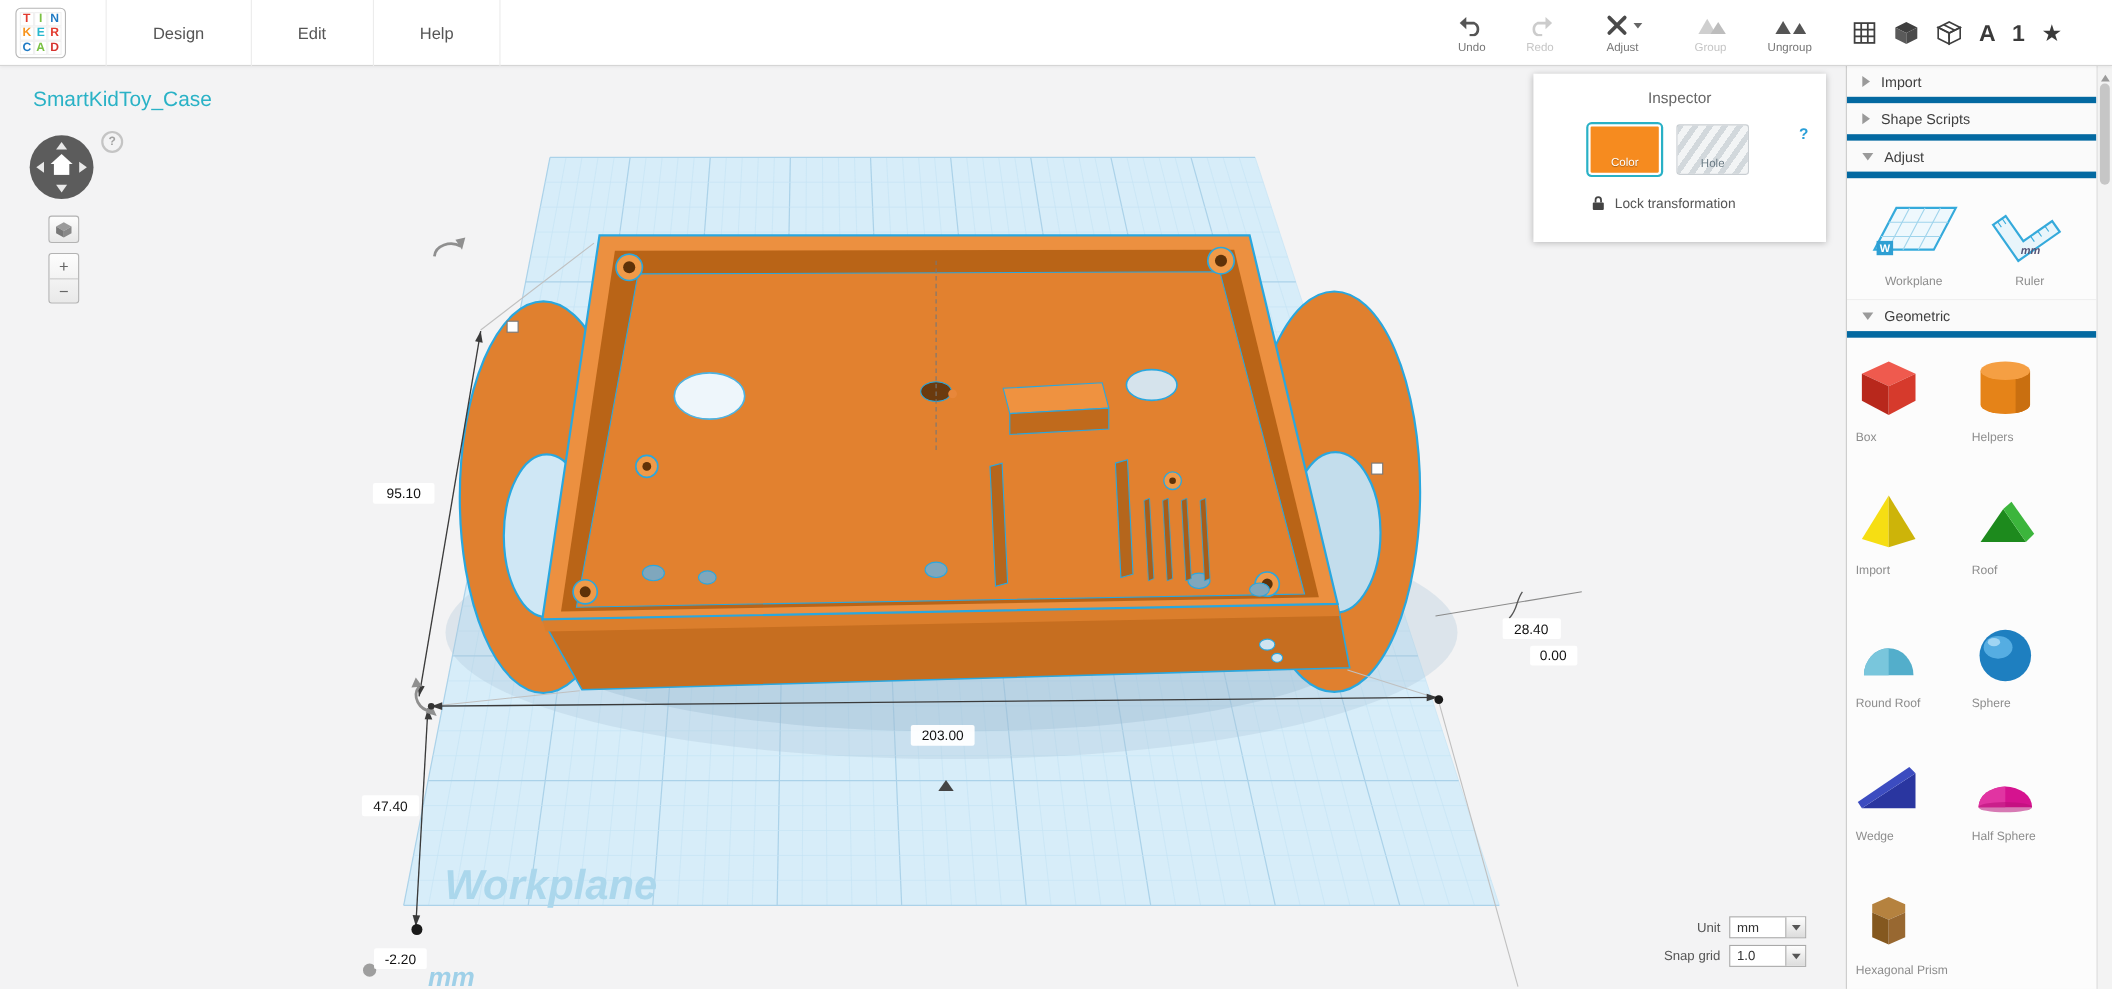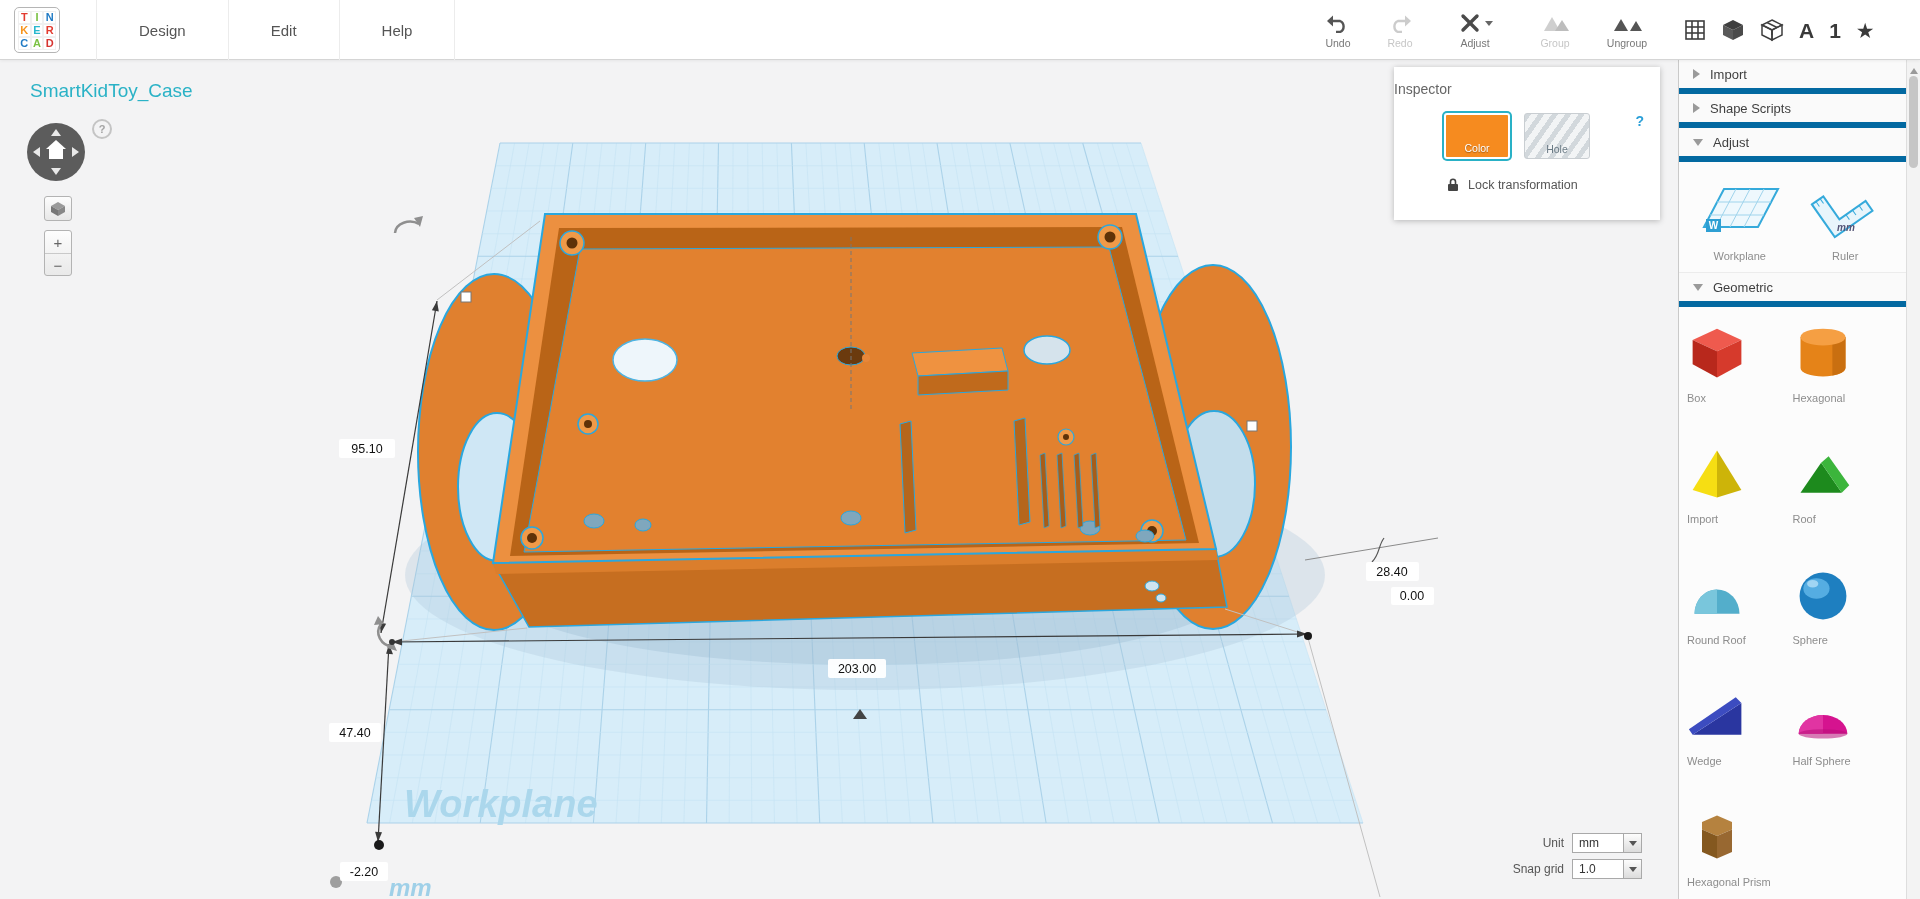--- a/index.html
+++ b/index.html
@@ -43,21 +43,21 @@
   border-radius:3px;background:linear-gradient(#fdfdfd,#e7e7e7);display:flex;align-items:center;
   justify-content:center;z-index:5;cursor:pointer}
 .zoom{position:absolute;left:44px;top:230px;width:28px;height:46px;border:1px solid #b3b3b3;border-radius:3px;
   background:linear-gradient(#fdfdfd,#e9e9e9);z-index:5;overflow:hidden}
 .zoom .zbtn{height:23px;display:flex;align-items:center;justify-content:center;font-size:15px;color:#666;cursor:pointer}
 .zoom .zbtn:first-child{border-bottom:1px solid #c9c9c9}
 
 
 .inspector{position:absolute;left:1394px;top:67px;width:266px;height:153px;background:#fff;
   box-shadow:0 1px 6px rgba(0,0,0,.25);z-index:15}
-.insp-title{margin-top:14px;font-size:14px;color:#666}
+.insp-title{text-align:center;margin-top:14px;font-size:14px;color:#666}
 .insp-row{display:flex;align-items:flex-start;margin:16px 0 0 50px}
 .swatch{width:66px;height:46px;border-radius:3px;display:flex;align-items:flex-end;justify-content:center;cursor:pointer}
 .color-swatch{background:#f68b1f;border:2px solid #fff;box-shadow:0 0 0 2px #29b1c6}
 .hole-swatch{margin-left:14px;background:repeating-linear-gradient(125deg,#d2d8dc 0 5px,#f2f4f5 5px 11px);
   border:1px solid #c9ced2}
 .swatch-label{font-size:10.5px;margin-bottom:3px}
 .color-swatch .swatch-label{color:#fff;text-shadow:0 1px 1px rgba(0,0,0,.35)}
 .hole-swatch .swatch-label{color:#6b7b85}
 .insp-help{margin-left:auto;margin-right:16px;color:#2a9fd8;font-size:14px;font-weight:bold;cursor:pointer}
 .insp-lock{display:flex;align-items:center;gap:8px;margin:18px 0 0 52px;font-size:12.5px;color:#555;cursor:pointer}
@@ -570,21 +570,21 @@
           <polygon points="58,18 32,30 32,58 58,44" fill="#d63a2c"></polygon>
       </svg>
       <span class="tile-label">Box</span>
     </div>
     <div class="shape-tile">
       <svg class="shape-icon" viewBox="0 0 64 64">
         <path d="M8,15 v33 a24,9 0 0 0 48,0 V15" fill="#e58318"></path>
           <path d="M42,19 a24,9 0 0 0 14,-4 v33 a24,9 0 0 1 -14,8 Z" fill="#c96f10"></path>
           <ellipse cx="32" cy="15" rx="24" ry="9" fill="#f59f43"></ellipse>
       </svg>
-      <span class="tile-label">Hexagonal</span>
+      <span class="tile-label">Helpers</span>
     </div>
     <div class="shape-tile">
       <svg class="shape-icon" viewBox="0 0 64 64">
         <polygon points="32,7 6,49 32,57" fill="#f6de13"></polygon>
           <polygon points="32,7 58,49 32,57" fill="#cdb409"></polygon>
       </svg>
 
       <span class="tile-label">Import</span>
     </div>
     <div class="shape-tile">

